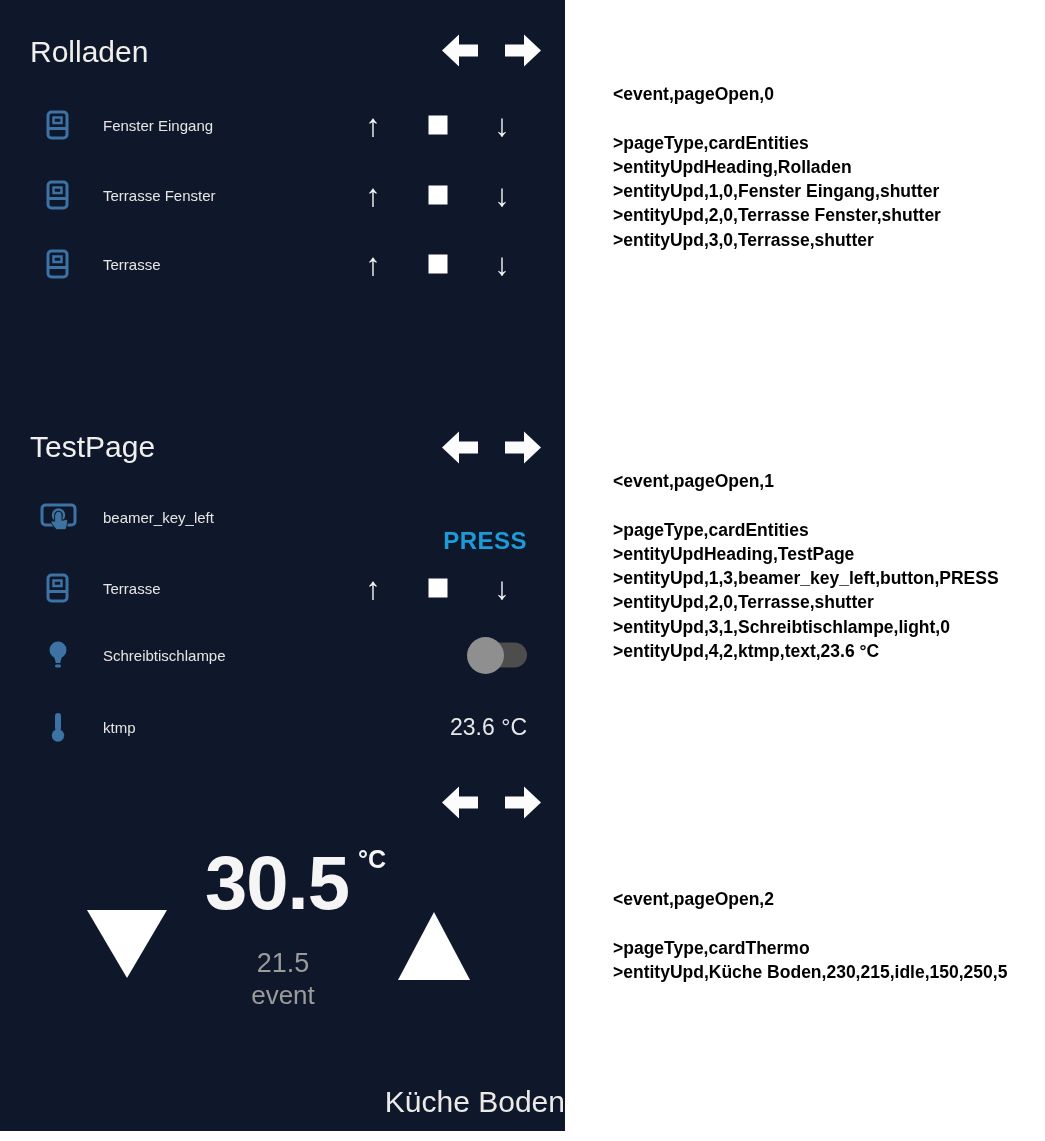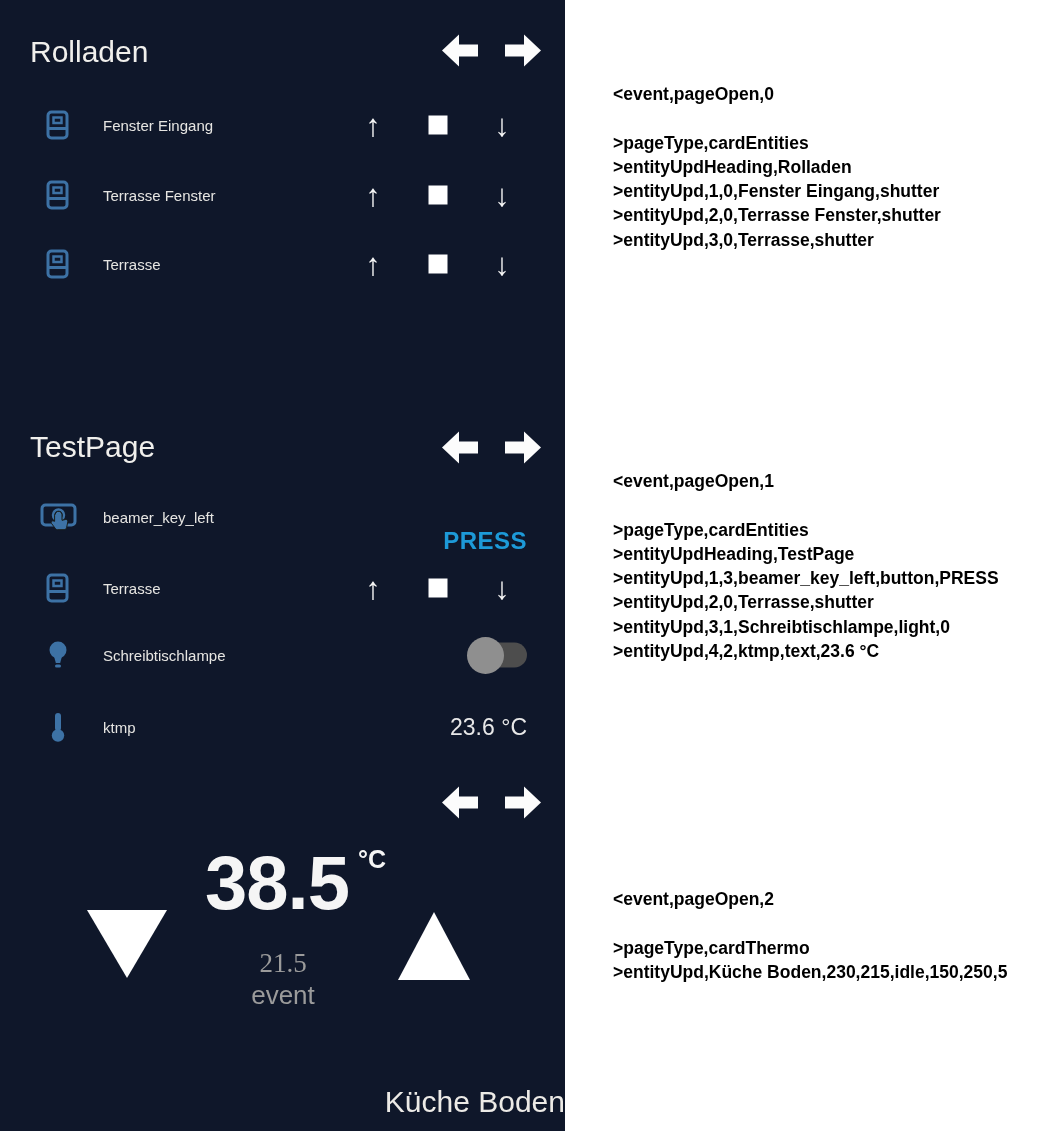--- a/index.html
+++ b/index.html
@@ -59,21 +59,21 @@
   .thermo-temp {
     position:absolute; left:205px; top:845px; font-size:76px; font-weight:700;
     line-height:1; color:#f5f5f5; letter-spacing:-1px;
   }
   .thermo-unit {
     position:absolute; left:358px; top:845px; font-size:25px; font-weight:700;
     color:#f5f5f5;
   }
   .thermo-setpoint {
     position:absolute; left:183px; top:948px; width:200px; text-align:center;
-    font-size:27px; color:#9b9b9b;font-family:Liberation Serif, serif;
+    font-size:27px; color:#9b9b9b;
   }
   .thermo-state {
     position:absolute; left:183px; top:980px; width:200px; text-align:center;
     font-size:26px; color:#9b9b9b;
   }
   .tri-down {
     position:absolute; left:87px; top:910px; width:0; height:0;
     border-left:40px solid transparent; border-right:40px solid transparent;
     border-top:68px solid #ffffff;
   }
@@ -224,21 +224,21 @@
       <svg viewBox="0 0 38 36">
         <polygon points="38,12 19,12 19,2 2,18 19,34 19,24 38,24" fill="#fcfcfc"></polygon>
       </svg>
     </div>
     <div class="nav-arrow" style="left:505px; top:784px">
       <svg viewBox="0 0 38 36">
         <polygon points="0,12 19,12 19,2 36,18 19,34 19,24 0,24" fill="#fcfcfc"></polygon>
       </svg>
     </div>
 
-    <div class="thermo-temp">38.5</div>
+    <div class="thermo-temp">30.5</div>
     <div class="thermo-unit">°C</div>
     <div class="tri-down"></div>
     <div class="tri-up"></div>
     <div class="thermo-setpoint">21.5</div>
     <div class="thermo-state">event</div>
     <div class="thermo-footer">Küche Boden</div>
   </div>
 
   <div class="proto-block" style="top:82px">
     <div class="proto-line">&lt;event,pageOpen,0</div>

